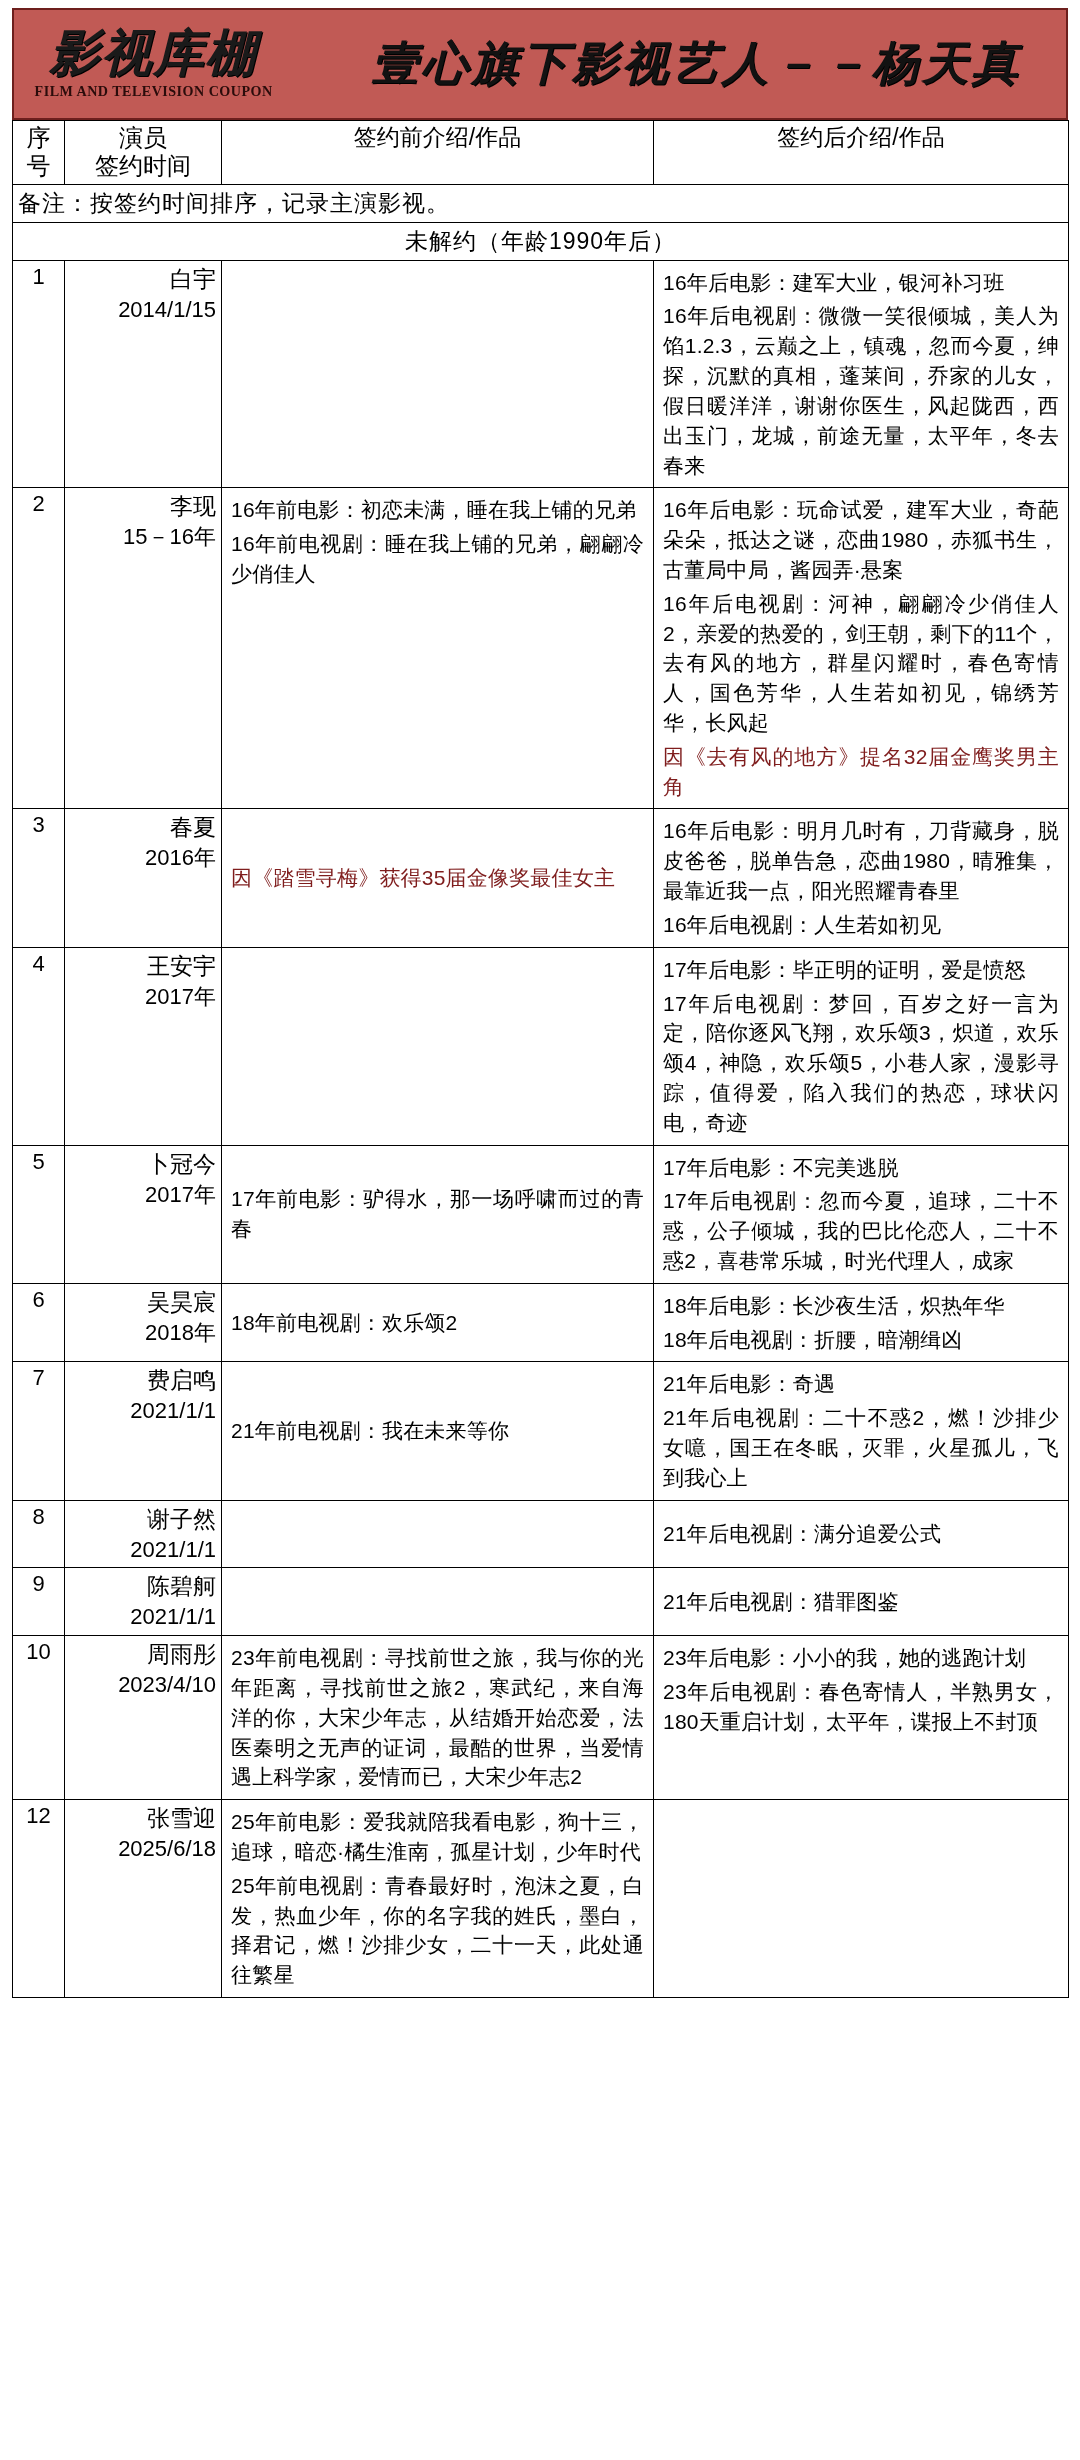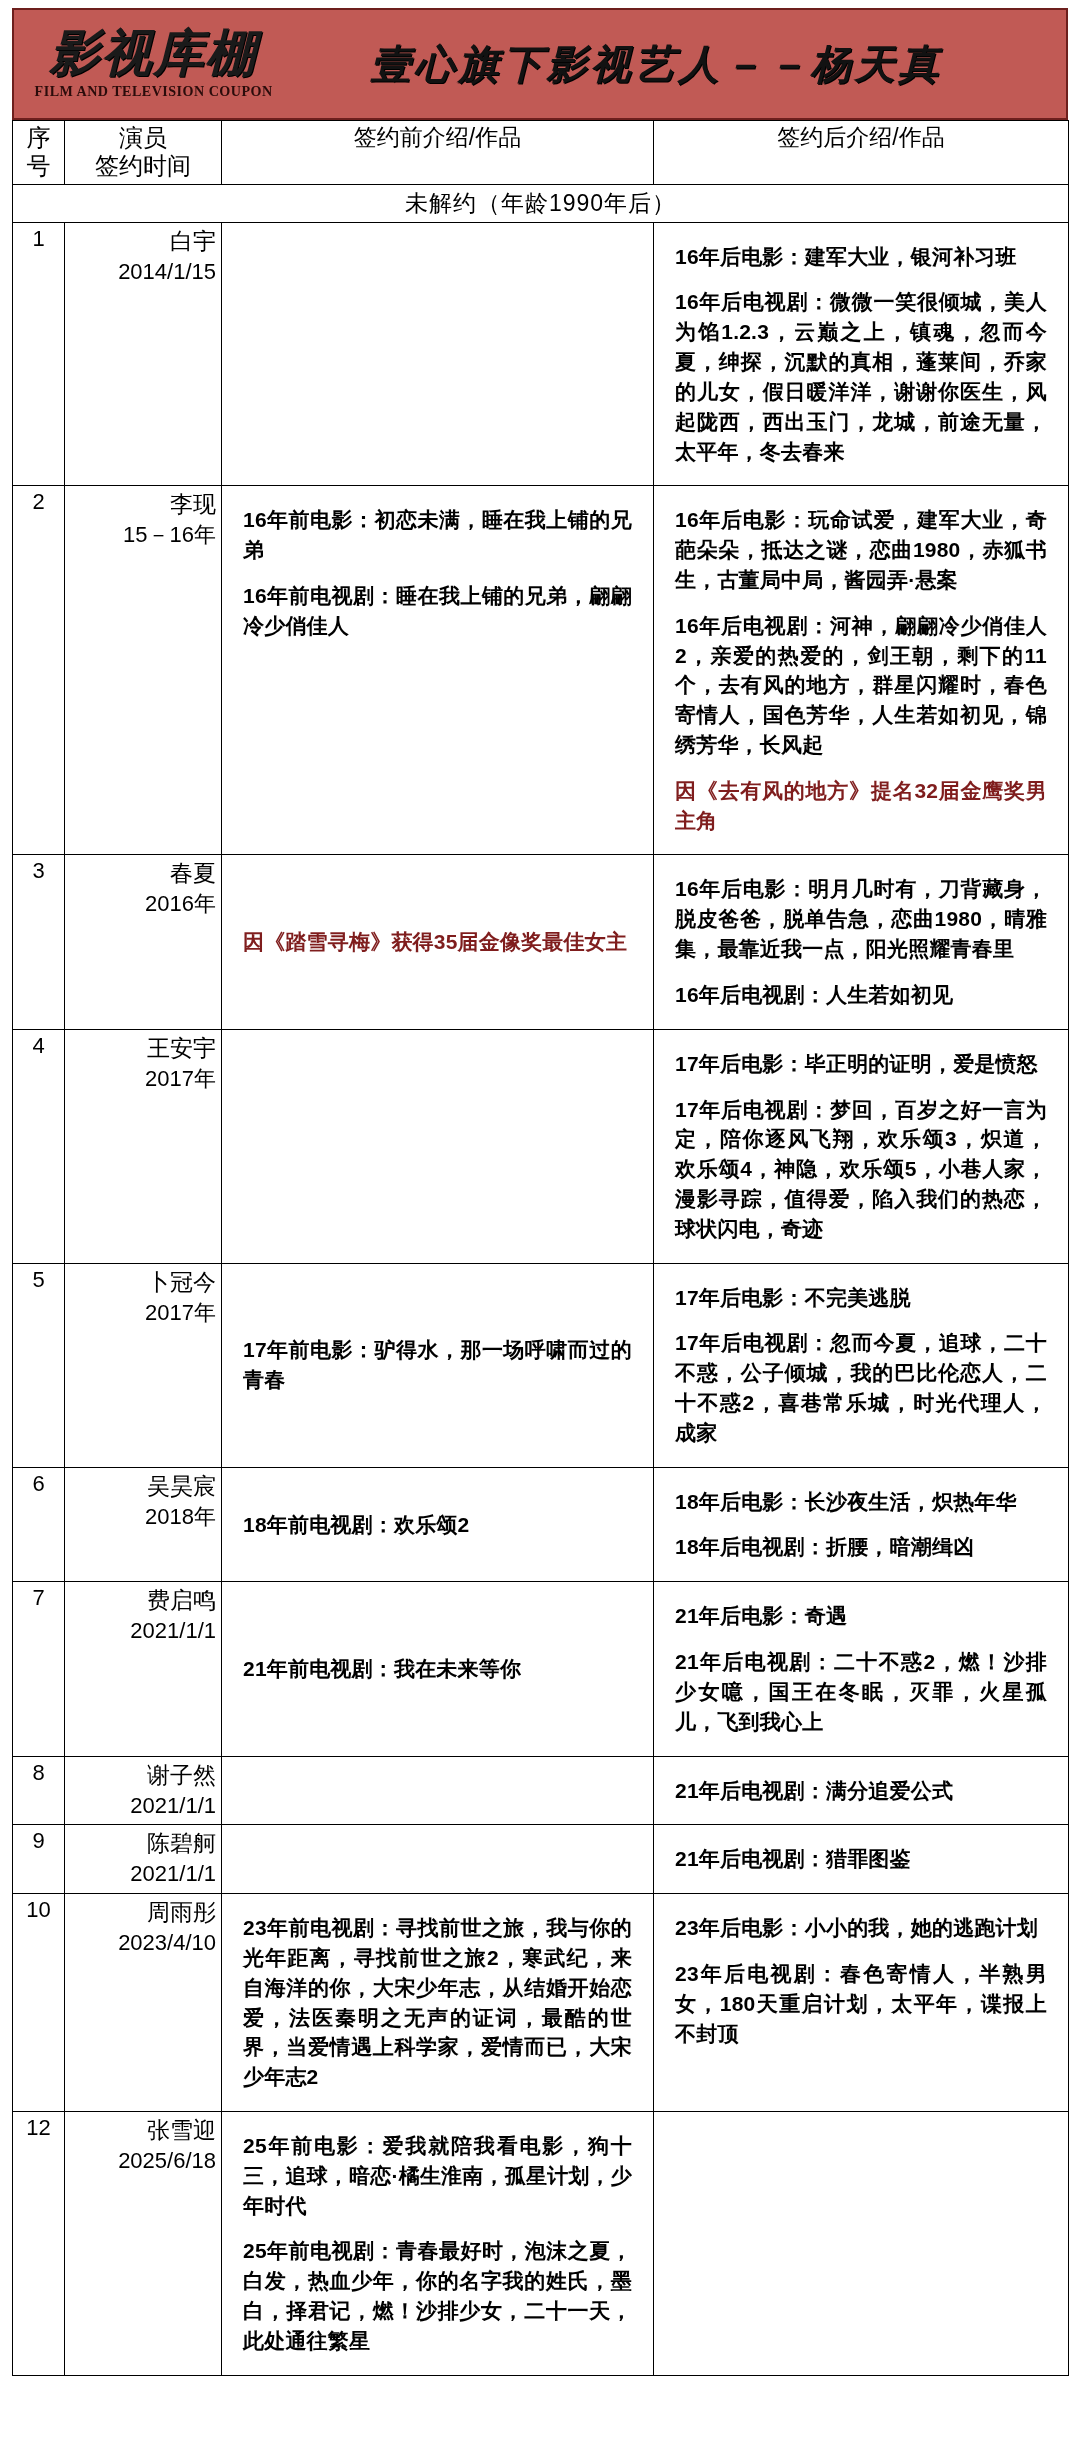--- a/index.html
+++ b/index.html
@@ -56,29 +56,29 @@
     font-weight: bold;
     font-size: 15px;
     letter-spacing: 0.5px;
     color: #2b0c0b;
     margin-top: 5px;
     white-space: nowrap;
     transform: scaleX(0.94);
   }
   .banner-title {
     flex: 1;
-    text-align: center;
+    text-align: right;
     font-family: "Liberation Serif", serif;
     font-weight: bold;
     font-style: italic;
-    font-size: 40px;
+    font-size: 46px;
     letter-spacing: 4px;
     color: #121212;
     text-shadow: 1px 1px 0 #000;
-    padding-right: 17px;
+    padding-right: 44px;
     white-space: nowrap;
   }
 
   
   table.sheet {
     margin: 0 12px;
     width: 1056px;
     border-collapse: collapse;
     table-layout: fixed;
     font-family: "Liberation Sans", "DejaVu Sans", sans-serif;
@@ -134,21 +134,21 @@
   }
   td.cell {
     font-size: 21px;
     line-height: 1.42;
     text-align: justify;
     letter-spacing: 0.2px;
   }
   td.cell.mid { vertical-align: middle; }
   .red { color: #7f1d1d; }
   .blk { color: #000000; }
-  .cell p { margin: 16px; font-weight: bold; }
+  .cell p { margin: 4px; }
 </style>
 </head>
 <body>
 
 <div class="page">
 
   <div class="banner">
     <div class="logo-block">
       <div class="logo-cn">影视库棚</div>
       <div class="logo-en">FILM AND TELEVISION COUPON</div>
@@ -170,20 +170,23 @@
         </th>
         <th class="hdr">
           <div>演员</div>
           <div>签约时间</div>
         </th>
         <th class="hdr small">签约前介绍/作品</th>
         <th class="hdr small">签约后介绍/作品</th>
       </tr>
     </thead>
     <tbody>
+      <tr class="note-row">
+        <td colspan="4">备注：按签约时间排序，记录主演影视。</td>
+      </tr>
       <tr class="section-row">
         <td colspan="4">未解约（年龄1990年后）</td>
       </tr>
     <tr>
           <td class="idx">1</td>
           <td class="actor">
             <div>白宇</div>
             <span class="date">2014/1/15</span>
           </td>
           <td class="cell mid"></td>

